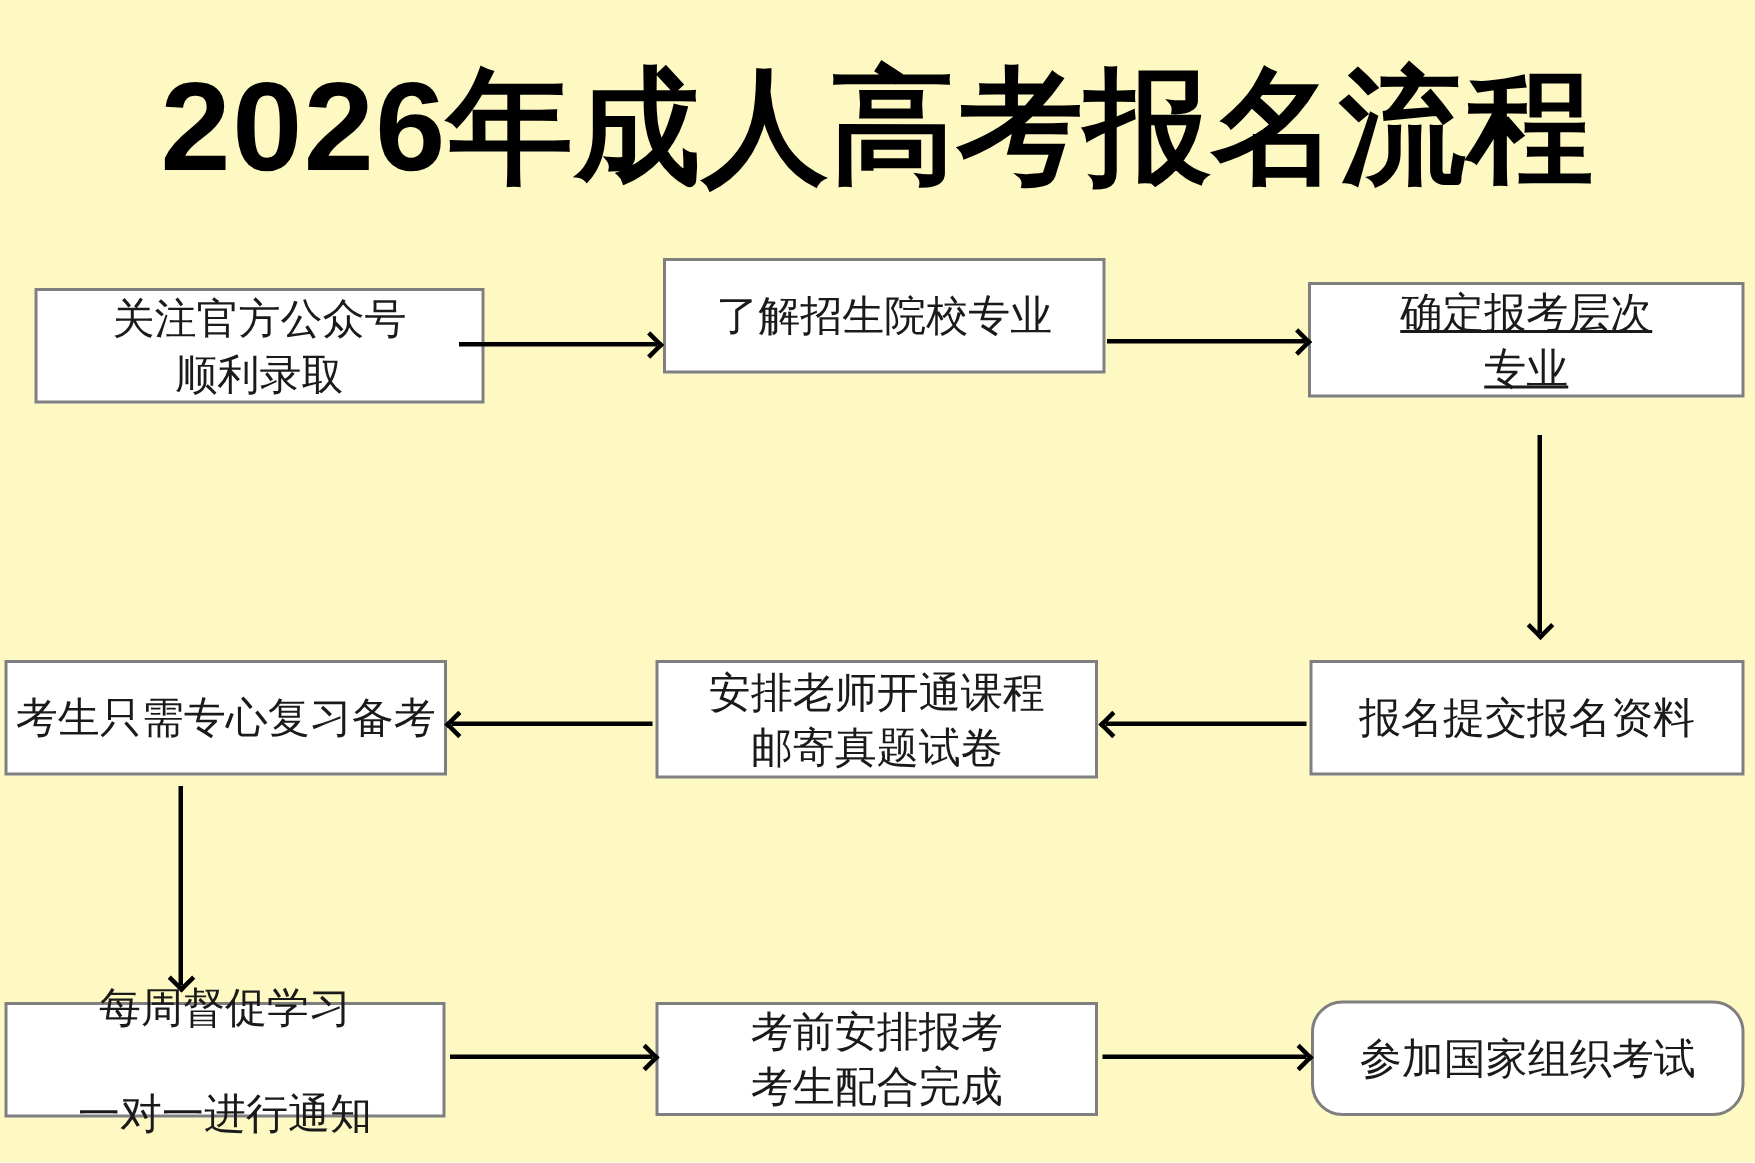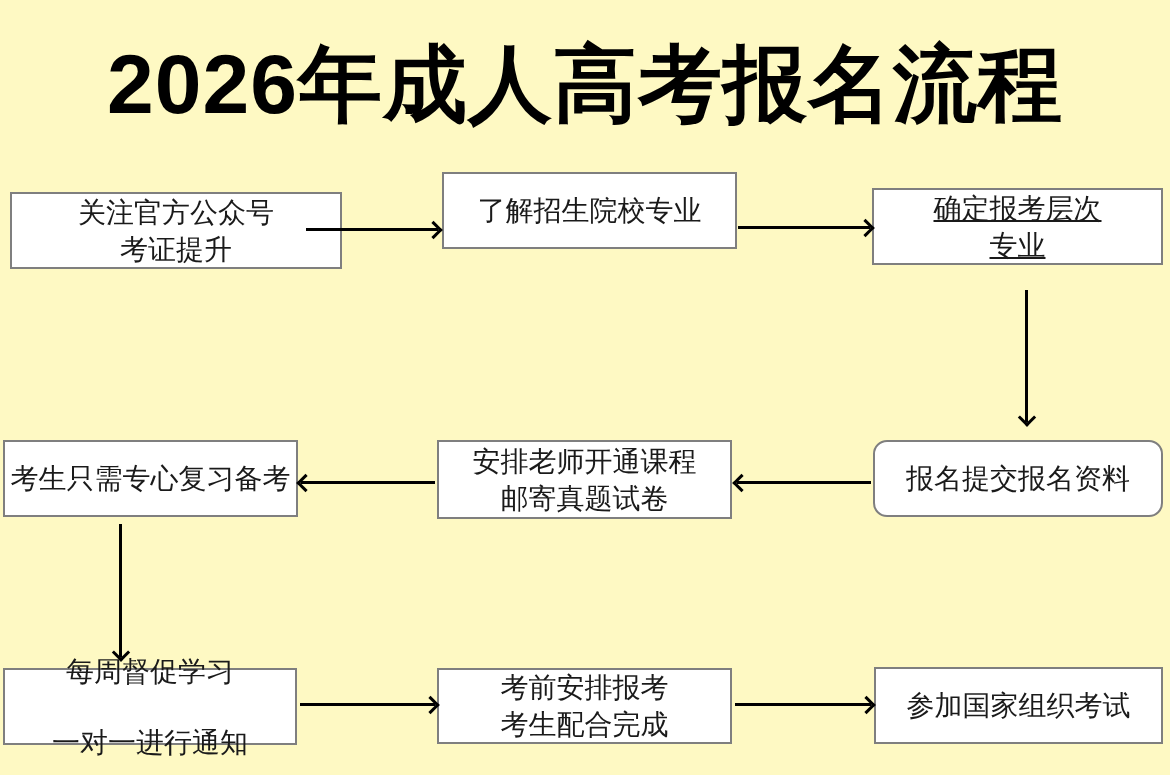--- a/index.html
+++ b/index.html
@@ -60,50 +60,50 @@
     height: 13px;
     border-top: 3px solid #000000;
     border-right: 3px solid #000000;
     box-sizing: border-box;
   }
   .head.right { right: -2px; top: 50%; transform: translateY(-50%) rotate(45deg); }
   .head.left  { left: -2px;  top: 50%; transform: translateY(-50%) rotate(-135deg); }
   .head.down  { bottom: -2px; left: 50%; transform: translateX(-50%) rotate(135deg); }
 
   
-  #step1 { left: 10px;  top: 192px; width: 332px; height: 77px; }
+  #step1 { left: 23px;  top: 192px; width: 300px; height: 77px; }
   #step2 { left: 442px; top: 172px; width: 295px; height: 77px; }
   #step3 { left: 872px; top: 188px; width: 291px; height: 77px; text-decoration: underline; }
-  #step4 { left: 873px; top: 440px; width: 290px; height: 77px; border-radius: 14px; }
+  #step4 { left: 873px; top: 440px; width: 290px; height: 77px; }
   #step5 { left: 437px; top: 440px; width: 295px; height: 79px; }
   #step6 { left: 3px;   top: 440px; width: 295px; height: 77px; }
   #step7 { left: 3px;   top: 668px; width: 294px; height: 77px; gap: 34px; }
   #step8 { left: 437px; top: 668px; width: 295px; height: 76px; }
-  #step9 { left: 874px; top: 667px; width: 289px; height: 77px; }
+  #step9 { left: 874px; top: 667px; width: 289px; height: 77px; border-radius: 21px; }
 
   
   #arrow-1-2 { left: 306px;  top: 228px; width: 132px; }
   #arrow-2-3 { left: 738px;  top: 226px; width: 132px; }
   #arrow-3-4 { left: 1025px; top: 290px; height: 132px; }
   #arrow-4-5 { left: 737px;  top: 481px; width: 134px; }
   #arrow-5-6 { left: 301px;  top: 481px; width: 134px; }
   #arrow-6-7 { left: 119px;  top: 524px; height: 133px; }
   #arrow-7-8 { left: 300px;  top: 703px; width: 135px; }
   #arrow-8-9 { left: 735px;  top: 703px; width: 136px; }
 </style>
 </head>
 <body>
 
 <div class="canvas">
 
   <div class="title">2026年成人高考报名流程</div>
 
   <div class="box" id="step1">
     <span>关注官方公众号</span>
-    <span>考证提升</span>
+    <span>顺利录取</span>
   </div>
   <div class="box" id="step2">
     <span>了解招生院校专业</span>
   </div>
   <div class="box" id="step3">
     <span>确定报考层次</span>
     <span>专业</span>
   </div>
 
   <div class="box" id="step4">

